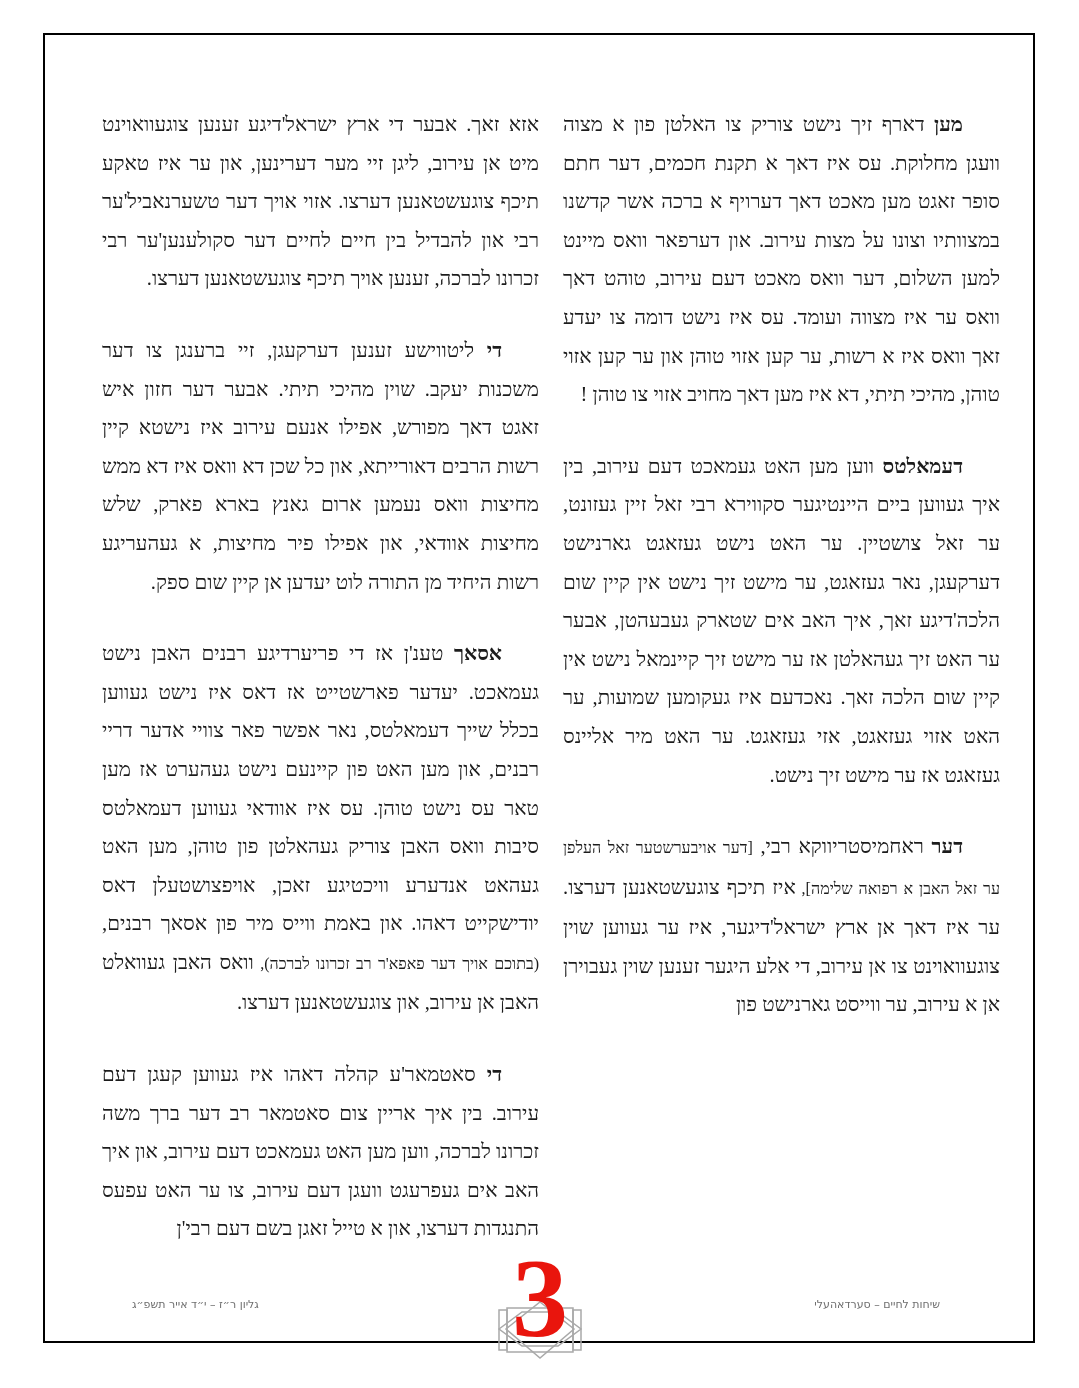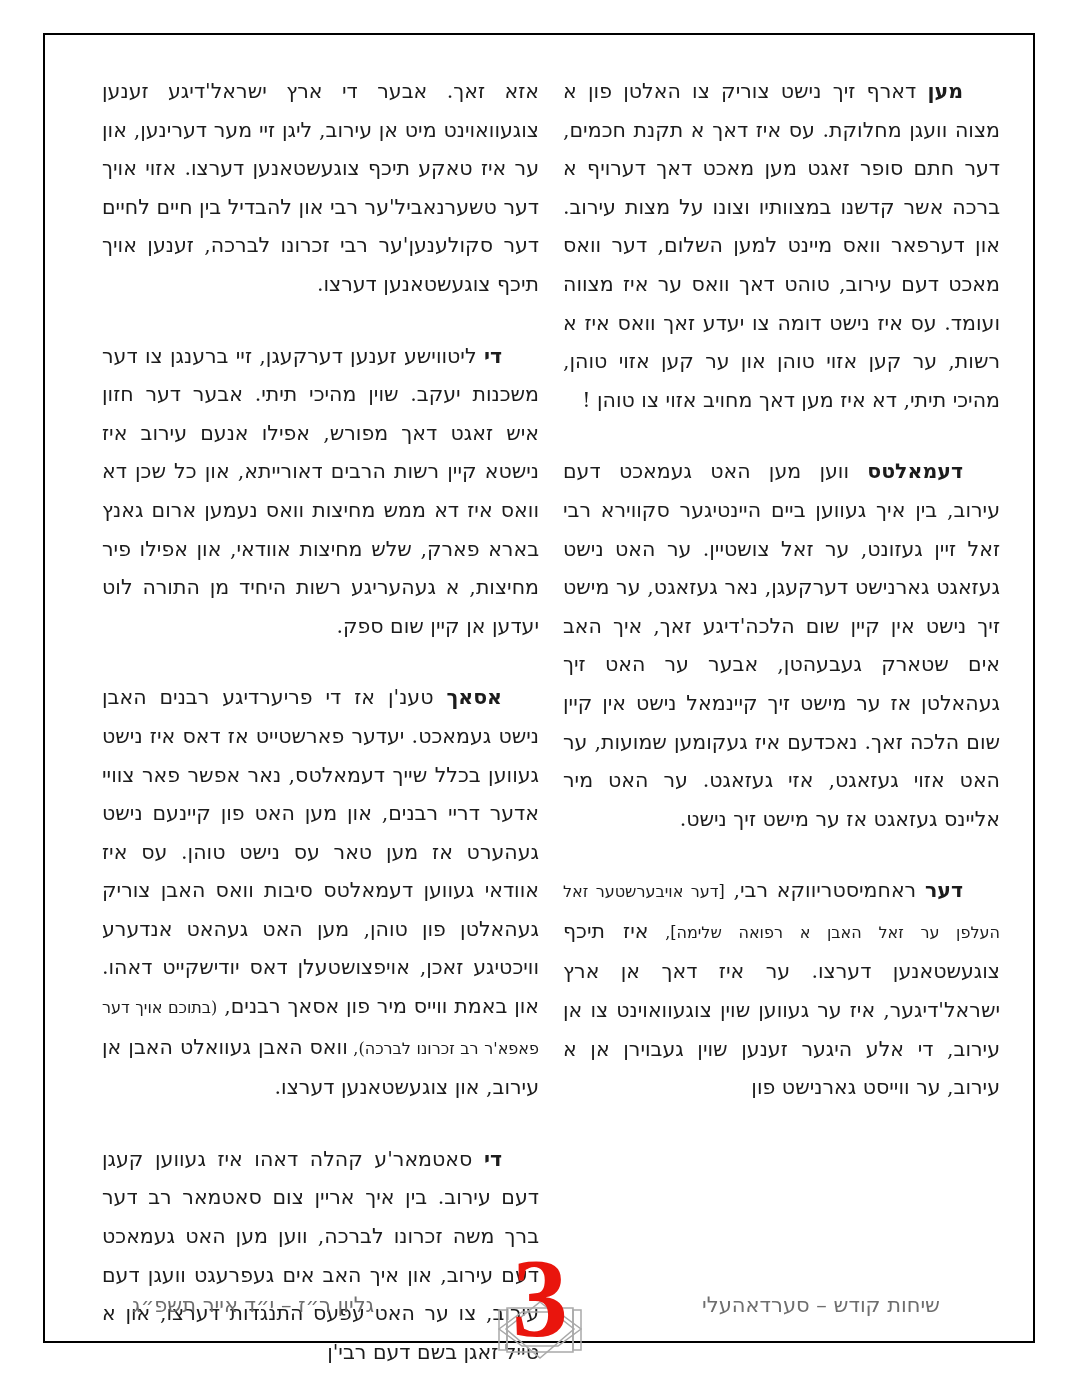--- a/index.html
+++ b/index.html
@@ -13,40 +13,41 @@
   }
   .frame {
     position: absolute;
     left: 43px; top: 33px;
     width: 992px; height: 1310px;
     border: 2px solid var(--frame, #000);
     box-sizing: border-box;
   }
   .col {
     position: absolute;
-    top: 72px;
+    top: 105px;
     width: 437px;
     direction: rtl;
     text-align: justify;
     font-size: 20.5px;
     line-height: 38.6px;
     color: var(--text, #1c1c1c);
+    font-family: Liberation Serif, serif;
   }
   .col-right { right: 79px; }
   .col-left  { left: 102px; }
   .para { margin: 0 0 33px 0; text-indent: 37px; }
   .para.continuation { text-indent: 0; }
   .para:last-child { margin-bottom: 0; }
   .lead { font-weight: bold; }
   .small-note { font-size: 16px; }
   .footer-text {
     position: absolute;
     top: 1294px;
     direction: rtl;
-    font-size: 21px;
+    font-size: 11px;
     line-height: 22px;
     color: var(--footer-gray, #6e6e6e);
     white-space: nowrap;
   }
   .footer-left  { left: 132px; }
   .footer-right { right: 139px; }
   .ornament {
     position: absolute;
     left: 494px; top: 1304px;
     overflow: visible;
@@ -83,21 +84,21 @@
   <p class="para continuation"><span>אזא זאך. אבער די ארץ ישראל'דיגע זענען צוגעוואוינט מיט אן עירוב, ליגן זיי מער דערינען, און ער איז טאקע תיכף צוגעשטאנען דערצו. אזוי אויך דער טשערנאביל'ער רבי און להבדיל בין חיים לחיים דער סקולענען'ער רבי זכרונו לברכה, זענען אויך תיכף צוגעשטאנען דערצו.</span></p>
 
   <p class="para"><span class="lead">די</span><span> ליטווישע זענען דערקעגן, זיי ברענגן צו דער משכנות יעקב. שוין מהיכי תיתי. אבער דער חזון איש זאגט דאך מפורש, אפילו אנעם עירוב איז נישטא קיין רשות הרבים דאורייתא, און כל שכן דא וואס איז דא ממש מחיצות וואס נעמען ארום גאנץ בארא פארק, שלש מחיצות אוודאי, און אפילו פיר מחיצות, א געהעריגע רשות היחיד מן התורה לוט יעדען אן קיין שום ספק.</span></p>
 
   <p class="para"><span class="lead">אסאך</span><span> טענ'ן אז די פריערדיגע רבנים האבן נישט געמאכט. יעדער פארשטייט אז דאס איז נישט געווען בכלל שייך דעמאלטס, נאר אפשר פאר צוויי אדער דריי רבנים, און מען האט פון קיינעם נישט געהערט אז מען טאר עס נישט טוהן. עס איז אוודאי געווען דעמאלטס סיבות וואס האבן צוריק געהאלטן פון טוהן, מען האט געהאט אנדערע וויכטיגע זאכן, אויפצושטעלן דאס יודישקייט דאהו. און באמת ווייס מיר פון אסאך רבנים, </span><span class="small-note">(בתוכם אויך דער פאפא'ר רב זכרונו לברכה), </span><span>וואס האבן געוואלט האבן אן עירוב, און צוגעשטאנען דערצו.</span></p>
 
   <p class="para"><span class="lead">די</span><span> סאטמאר'ע קהלה דאהו איז געווען קעגן דעם עירוב. בין איך אריין צום סאטמאר רב דער ברך משה זכרונו לברכה, ווען מען האט געמאכט דעם עירוב, און איך האב אים געפרעגט וועגן דעם עירוב, צו ער האט עפעס התנגדות דערצו, און א טייל זאגן בשם דעם רבי'ן</span></p>
 </div>
 
 <div class="footer-text footer-left">גליון ר״ז – י״ד אייר תשפ״ג</div>
-<div class="footer-text footer-right">שיחות קודש – סערדאהעלי</div>
+<div class="footer-text footer-right">שיחות לחיים – סערדאהעלי</div>
 
 <svg class="ornament" width="92" height="60" viewBox="0 0 92 60">
   <g fill="none" stroke="#a9a9a9" stroke-width="1.5">
     <rect x="5" y="6" width="8" height="40"></rect>
     <rect x="79" y="6" width="8" height="40"></rect>
     <rect x="13" y="4" width="66" height="44"></rect>
     <polygon points="5,25 28,8 64,8 87,25 64,42 28,42"></polygon>
     <polygon points="46,-2 80,25 46,54 12,25"></polygon>
   </g>
 </svg>

